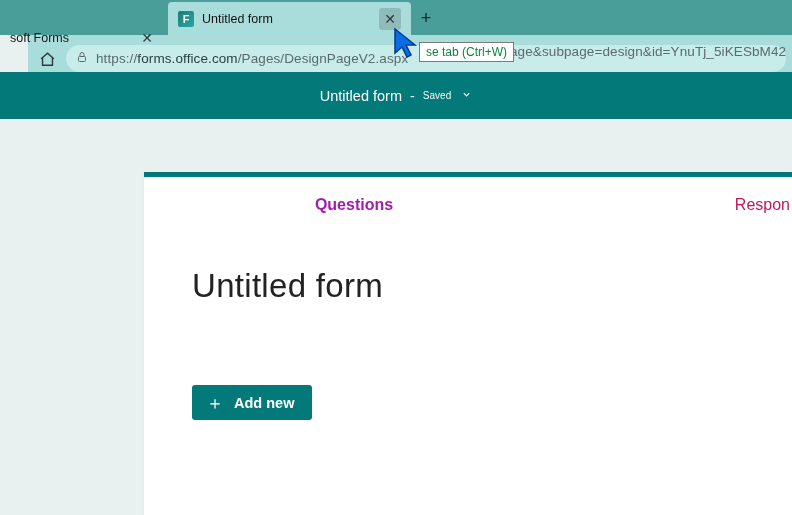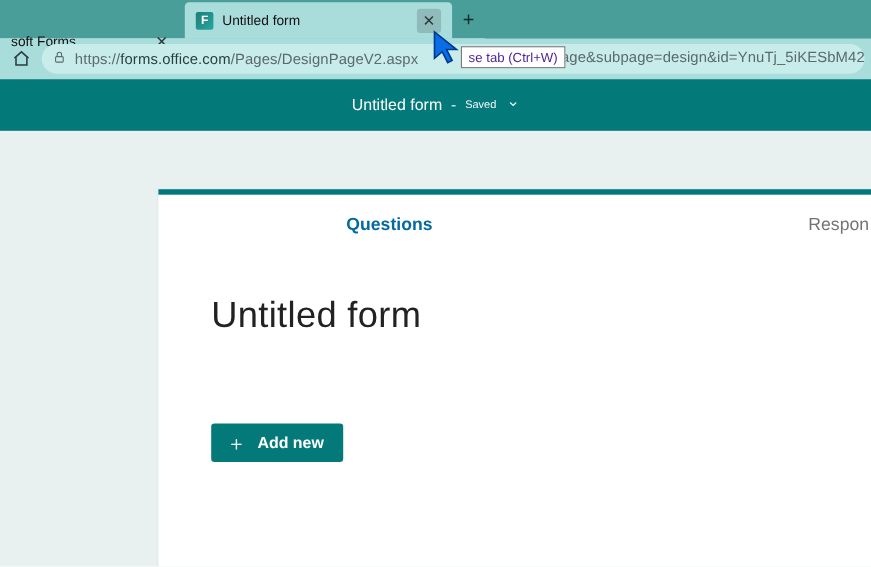--- a/index.html
+++ b/index.html
@@ -68,23 +68,24 @@
       color: #0f2a2a;
       font-size: 18px;
       cursor: pointer;
     }
     .tab-right-fill { flex: 1; background: #4a9e9a; }
 
     .address-bar-row {
       height: 37px;
       background: #a9dddc;
       display: flex;
-      align-items: center;
+      align-items: flex-end;
       padding: 0 6px;
       gap: 6px;
+      margin-left: 28px;
     }
     .nav-icon {
       width: 26px; height: 26px;
       display: flex; align-items: center; justify-content: center;
       color: #2b3c3c;
       border-radius: 4px;
     }
     .address-field {
       flex: 1;
       height: 27px;
@@ -139,25 +140,25 @@
     }
     .form-tab {
       display: flex;
       align-items: center;
       justify-content: center;
       font-size: 16px;
       font-weight: 600;
     }
     .form-tab.questions {
       width: 420px;
-      color: #0369a1;
+      color: #a21caf;
     }
     .form-tab.responses {
       flex: 1;
-      color: #737373;
+      color: #be185d;
       font-weight: 400;
       justify-content: flex-end;
       padding-right: 2px;
     }
     .form-body {
       padding: 28px 48px;
     }
     .form-title {
       font-size: 33px;
       font-weight: 400;
@@ -183,21 +184,21 @@
     .add-new-btn .plus { font-size: 18px; font-weight: 300; }
 
     .tooltip {
       position: absolute;
       left: 419px;
       top: 42px;
       background: #fff;
       border: 1px solid #7a7a7a;
       font-size: 12px;
       padding: 2px 6px;
-      color: #4c1d95;
+      color: #15803d;
       z-index: 50;
       white-space: nowrap;
     }
     .cursor {
       position: absolute;
       left: 393px;
       top: 27px;
       z-index: 60;
       pointer-events: none;
     }

